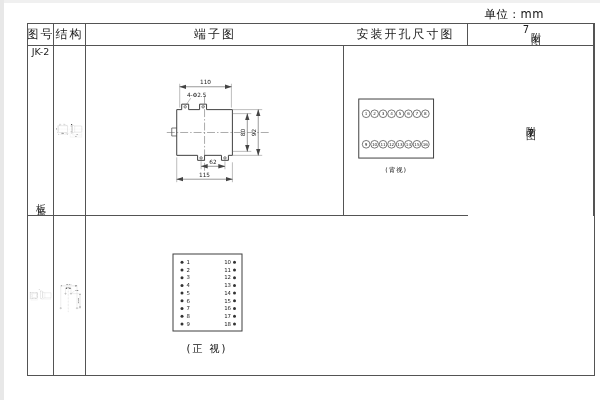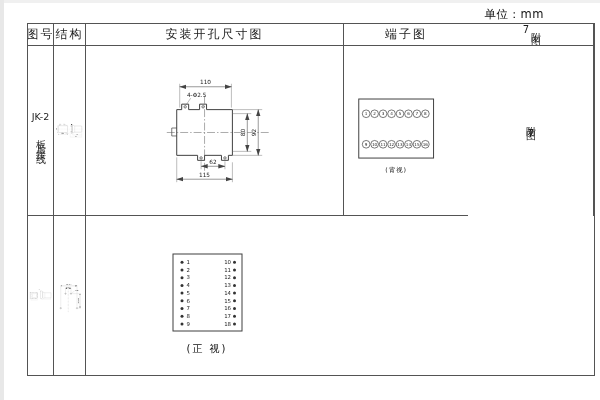--- a/index.html
+++ b/index.html
@@ -11,21 +11,21 @@
 .tbl{position:absolute;left:27px;top:23px;display:grid;
      grid-template-columns:26px 32px 258px 124px 126px;
      grid-template-rows:22px 170px 159px;
      border:1px solid #545454;background:#fff}
 .cell{border-right:1px solid #545454;border-bottom:1px solid #545454;position:relative;overflow:hidden}
 .cr{border-right:none}
 .cb{border-bottom:none}
 .hcell{display:flex;align-items:center;justify-content:center;font-size:12px;color:#1c1c1c;letter-spacing:2px;white-space:nowrap}
 .hwide{letter-spacing:3px}
 .figcell{display:flex;align-items:center;justify-content:center}
-.structcell{display:flex;flex-direction:column;align-items:center;justify-content:center;gap:9px}
+.structcell{display:flex;flex-direction:column;align-items:center;justify-content:space-between;gap:9px}
 .model{font-size:9.5px;color:#1c1c1c;white-space:nowrap}
 .vt{writing-mode:vertical-rl;text-orientation:upright;font-size:10px;color:#1c1c1c;letter-spacing:5px;line-height:1}
 svg{display:block;width:100%;height:100%}
 .ln{fill:none;stroke:#3f3f3f;stroke-width:1}
 .lt{fill:none;stroke:#3f3f3f;stroke-width:.7}
 .cl{fill:none;stroke:#575757;stroke-width:.5;stroke-dasharray:8 2 1.5 2}
 .dim{fill:none;stroke:#454545;stroke-width:.55}
 .ext{fill:none;stroke:#6a6a6a;stroke-width:.45}
 .dt{font-size:5.8px;fill:#1a1a1a}
 .tn{font-size:4.2px;fill:#1a1a1a}
@@ -38,22 +38,22 @@
 </head>
 <body>
 
 <div class="page">
   <div class="unit">单位：mm</div>
 
   <div class="tbl">
 
     <div class="cell hcell">图号</div>
     <div class="cell hcell">结构</div>
+    <div class="cell hcell cr">端子图</div>
     <div class="cell hcell">安装开孔尺寸图</div>
-    <div class="cell hcell cr">端子图</div>
 
     <div class="cell figcell">
       <div class="vt">附图7</div>
     </div>
     <div class="cell structcell">
       <div class="model">JK-2</div>
       <div class="vt">板后接线</div>
     </div>
 
     <div class="cell">

